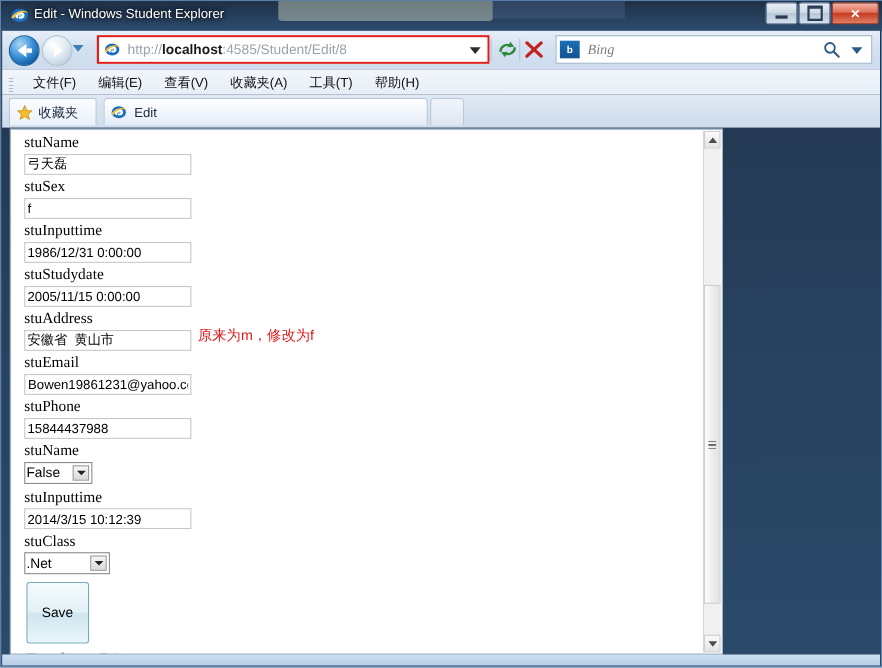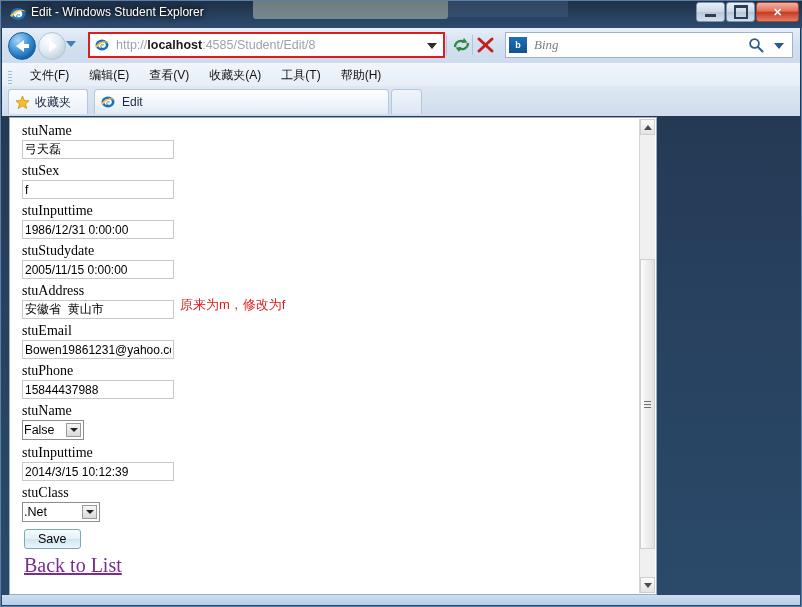--- a/index.html
+++ b/index.html
@@ -222,21 +222,21 @@
     border:1px solid #9a9a9a;box-sizing:border-box;
     display:flex;align-items:center;justify-content:center;pointer-events:none;
   }
   .sel-arrow i{
     display:block;width:0;height:0;
     border-left:4px solid transparent;border-right:4px solid transparent;
     border-top:4px solid #222;
   }
   .savebtn{
     display:block;margin:3px 0 5px 6px;
-    padding:2px 13px;font-family:"Liberation Sans",sans-serif;font-size:12.5px;
+    padding:20px 13px;font-family:"Liberation Sans",sans-serif;font-size:12.5px;
     color:#000;background:linear-gradient(to bottom,#f4fbfd 0%,#e3f1f6 48%,#cfe6ef 52%,#eaf6fa 100%);
     border:1px solid #7aa9bb;border-radius:3px;cursor:pointer;
   }
   .backlink{
     display:inline-block;margin-left:6px;
     font-family:"Liberation Serif",serif;font-size:20px;
     color:#7b2c8f;text-decoration:underline;cursor:pointer;
   }
   .annot{
     position:absolute;font-family:"Liberation Sans",sans-serif;

